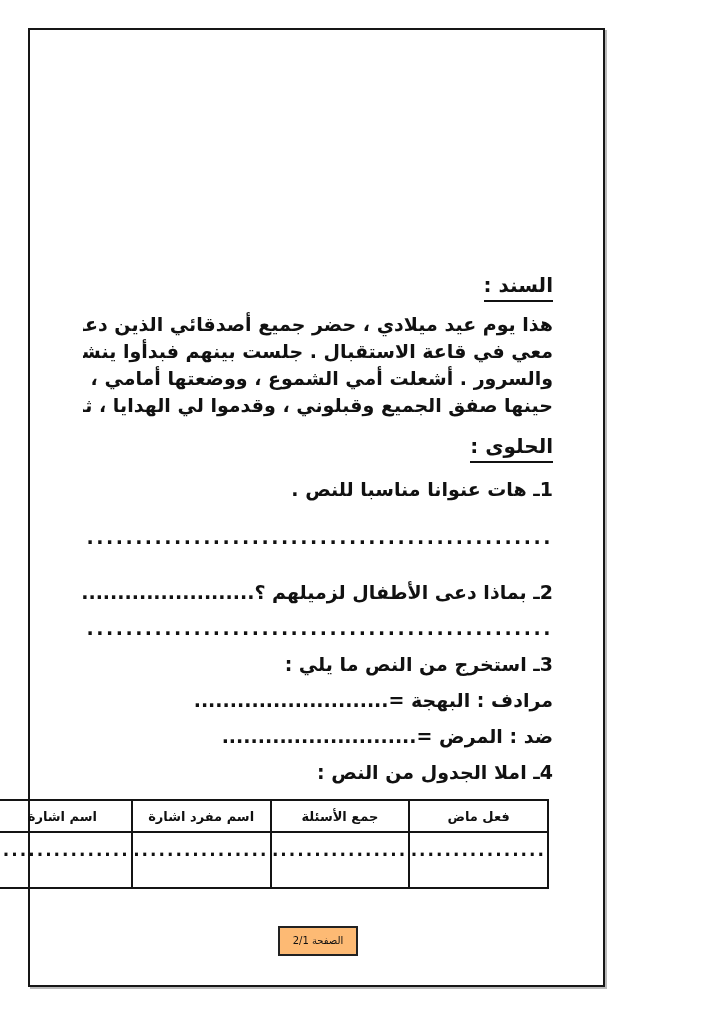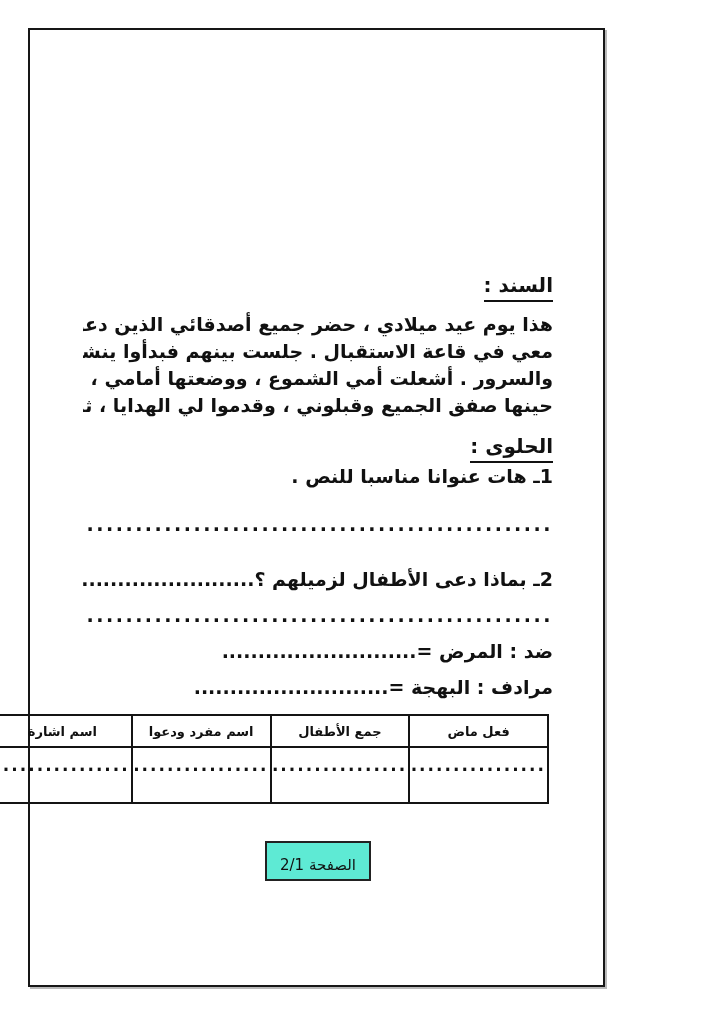--- a/index.html
+++ b/index.html
@@ -65,21 +65,21 @@
   }
   .dots-line {
     font-size: 19px;
     font-weight: bold;
     line-height: 27px;
     letter-spacing: 2.5px;
     text-align: right;
     white-space: nowrap;
     overflow: hidden;
   }
-  .q1   { }
+  .q1   { margin-top: 13px; }
   .ans1 { margin-top: 21px; }
   .q2   { margin-top: 28px; }
   .ans2 { margin-top: 9px; }
   .q3   { margin-top: 9px; }
   .syn  { margin-top: 9px; }
   .ant  { margin-top: 9px; }
   .q4   { margin-top: 9px; }
   table.fill-table {
     margin-top: 13px;
     border-collapse: collapse;
@@ -109,24 +109,24 @@
     vertical-align: top;
     padding-top: 7px;
   }
   .footer-wrap {
     margin-top: 37px;
     text-align: center;
   }
   .footer-box {
     display: inline-block;
     border: 2px solid #222;
-    padding: 13px 13px 4px 13px;
-    font-size: 15px;
+    padding: 3px 13px 4px 13px;
+    font-size: 10px;
     line-height: 19px;
-    background: #5eead4;
+    background: #fdba74;
   }
 </style>
 </head>
 <body>
 
 <div class="sheet">
   <div class="frame">
 
     <div class="heading heading-sanad">
       <span>السند :</span>
@@ -144,32 +144,34 @@
     </div>
 
     <div class="qline q1">1ـ هات عنوانا مناسبا للنص .</div>
 
     <div class="dots-line ans1">........................................................................</div>
 
     <div class="qline q2">2ـ بماذا دعى الأطفال لزميلهم ؟....................................</div>
 
     <div class="dots-line ans2">........................................................................</div>
 
+    <div class="qline q3">3ـ استخرج من النص ما يلي :</div>
+
+    <div class="qline syn">مرادف : البهجة =...........................</div>
 
     <div class="qline ant">ضد : المرض =...........................</div>
 
-    <div class="qline syn">مرادف : البهجة =...........................</div>
-
+    <div class="qline q4">4ـ املا الجدول من النص :</div>
 
     <table class="fill-table">
       <tbody>
         <tr>
           <th>فعل ماض</th>
-          <th>جمع الأطفال</th>
-          <th>اسم مفرد ودعوا</th>
+          <th>جمع الأسئلة</th>
+          <th>اسم مفرد اشارة</th>
           <th>اسم اشارة</th>
         </tr>
         <tr>
           <td>..................</td>
           <td>..................</td>
           <td>..................</td>
           <td>..................</td>
         </tr>
       </tbody>
     </table>

